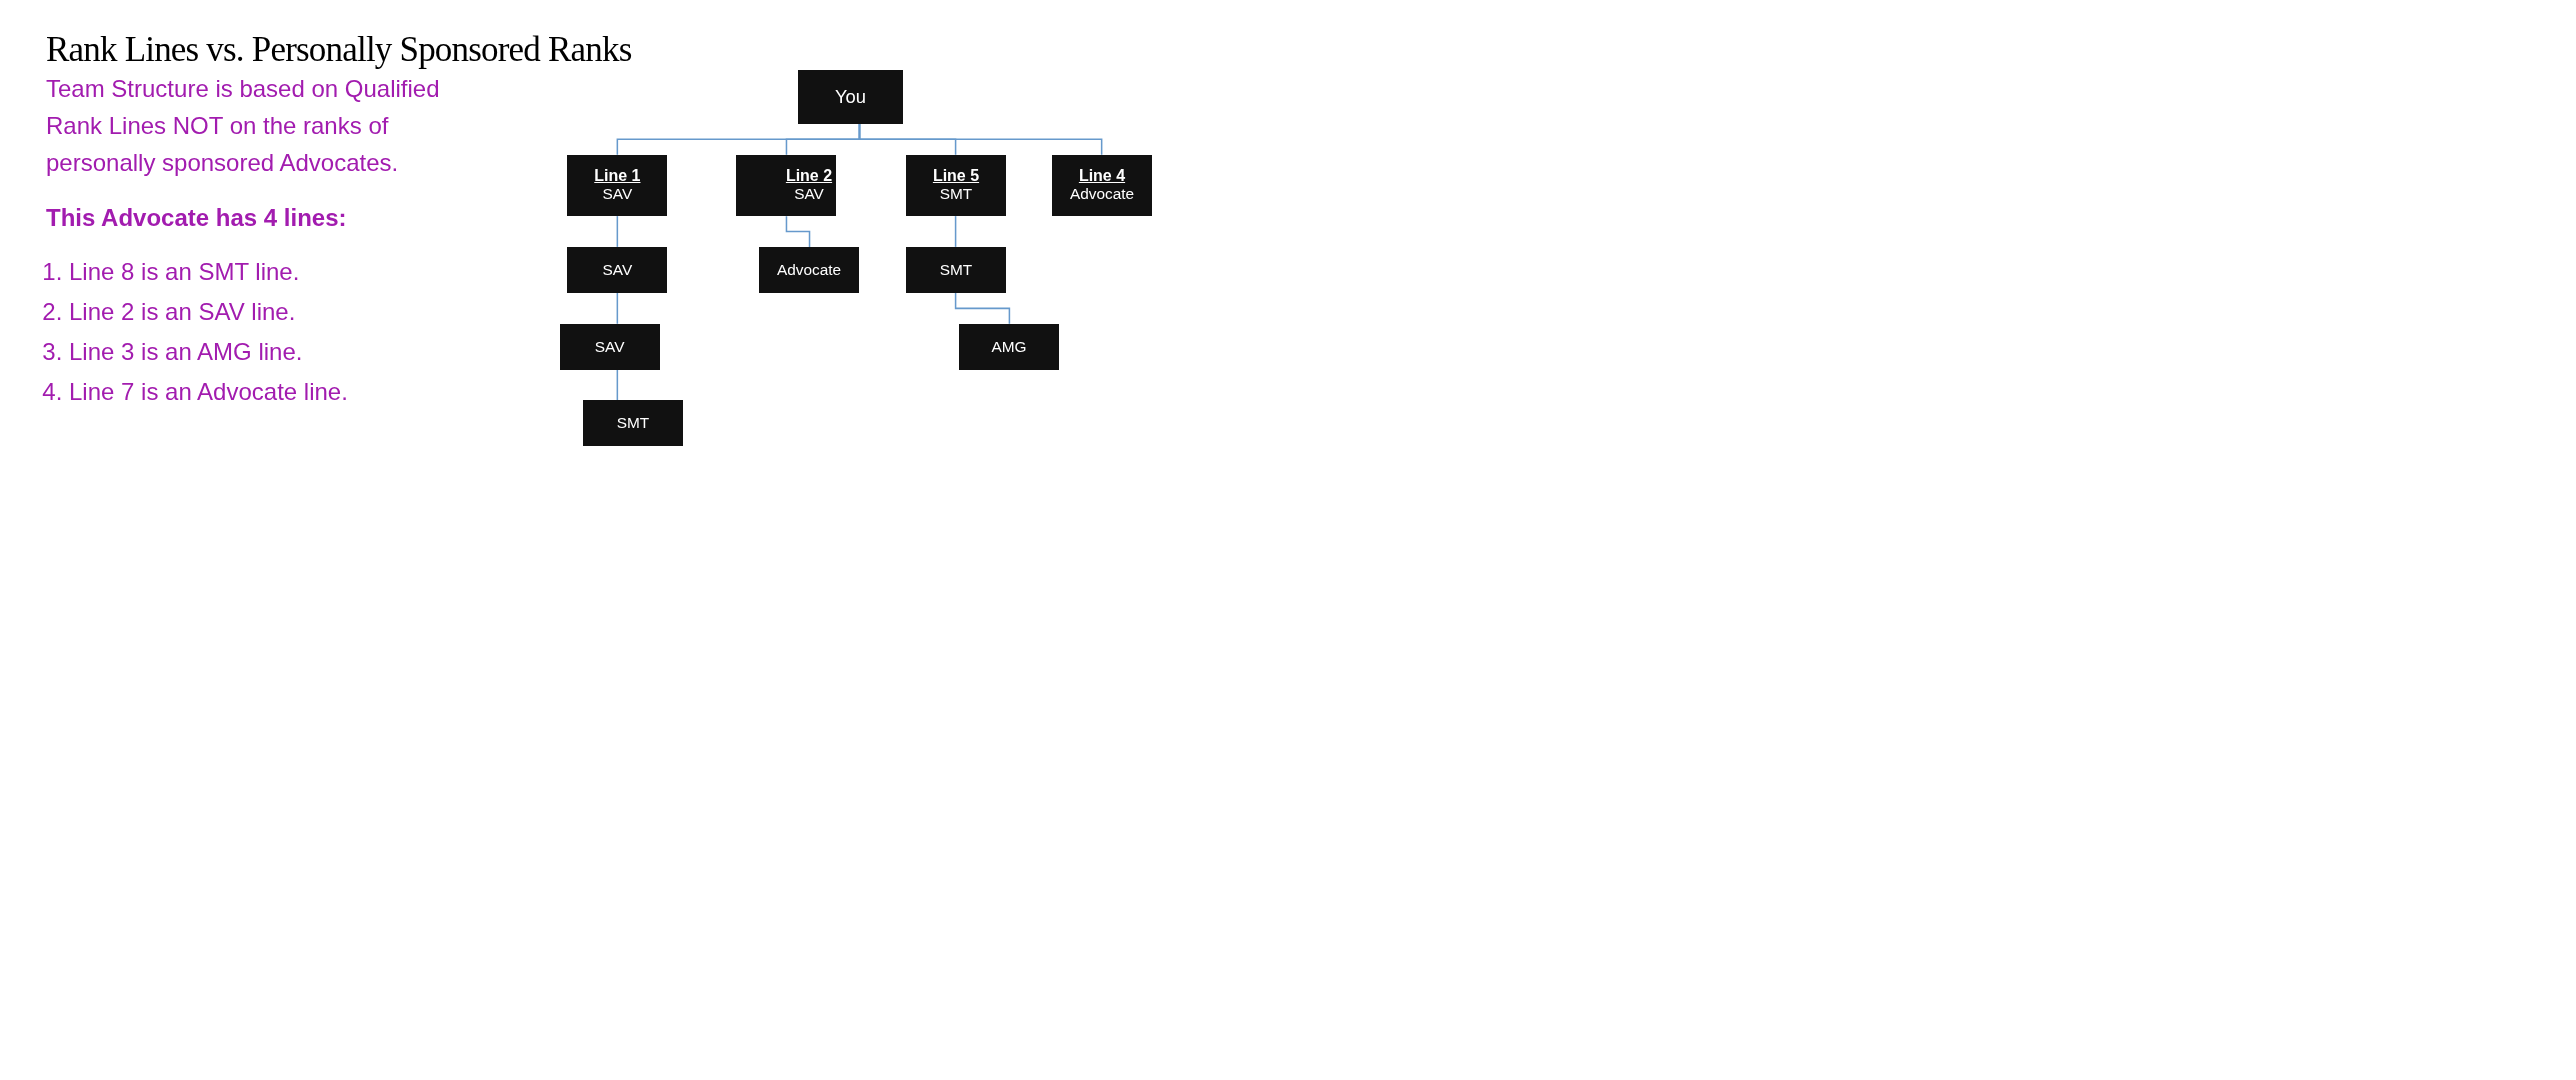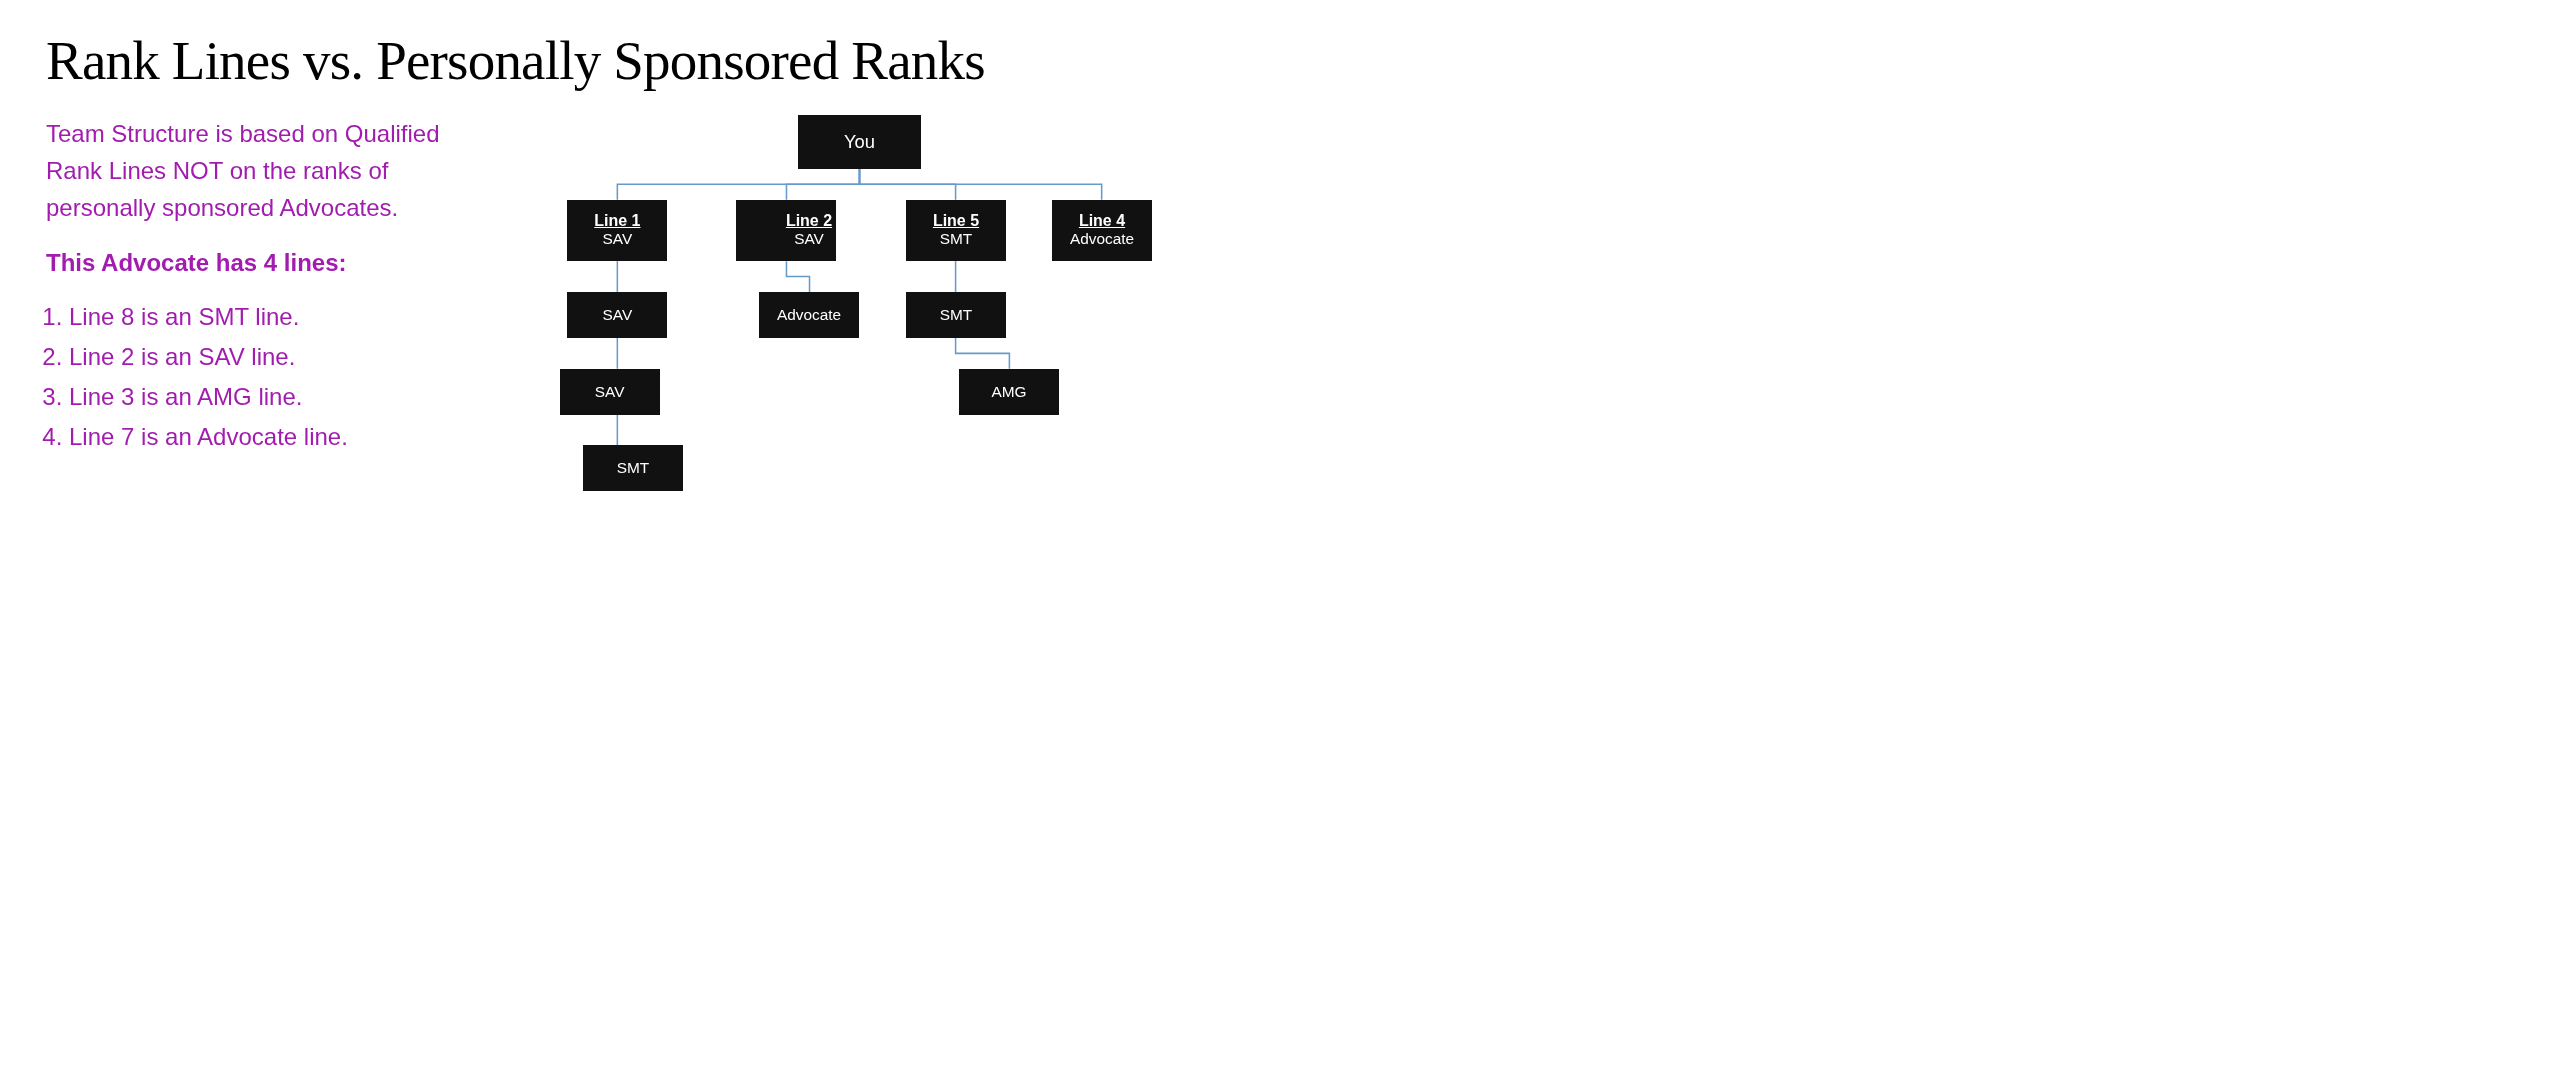--- a/index.html
+++ b/index.html
@@ -4,24 +4,23 @@
   <style>
     * { box-sizing: border-box; margin: 0; padding: 0; }
     body {
       background: #ffffff;
       font-family: Georgia, 'Times New Roman', serif;
       width: 1288px;
       min-height: 540px;
       padding: 31px 46px;
     }
     h1 {
-      font-size: 55px;
+      font-size: 35px;
       font-weight: 400;
       letter-spacing: -0.8px;
-      margin-bottom: 23px;
       line-height: 1.1;
     }
     .main-content {
       display: flex;
       align-items: flex-start;
       gap: 31px;
     }
     .left-text {
       flex: 0 0 400px;
       font-size: 24px;
@@ -60,21 +59,21 @@
       background: #111;
       color: #fff;
       display: flex;
       flex-direction: column;
       align-items: center;
       justify-content: center;
       text-align: center;
       font-family: Arial, Helvetica, sans-serif;
     }
     .node-root {
-      width: 123px;
+      width: 105px;
       height: 54px;
       font-size: 18.4px;
       top: 0;
       left: 246px;
     }
     
     .node-l1 {
       width: 100px;
       height: 61px;
       font-size: 15.4px;

